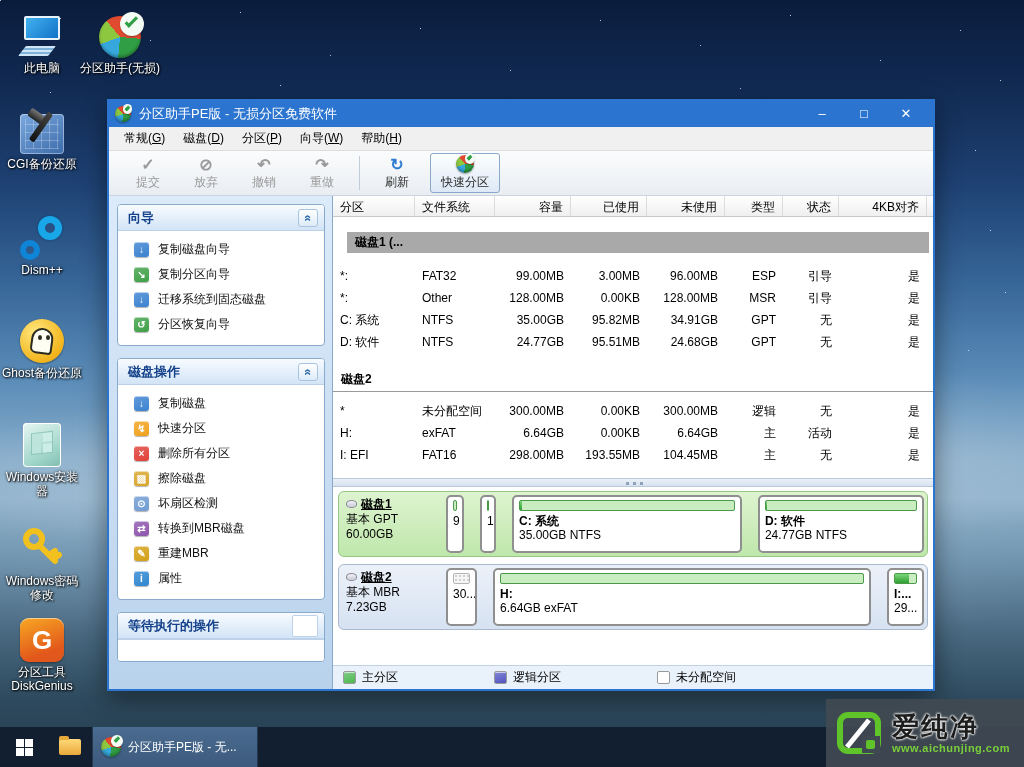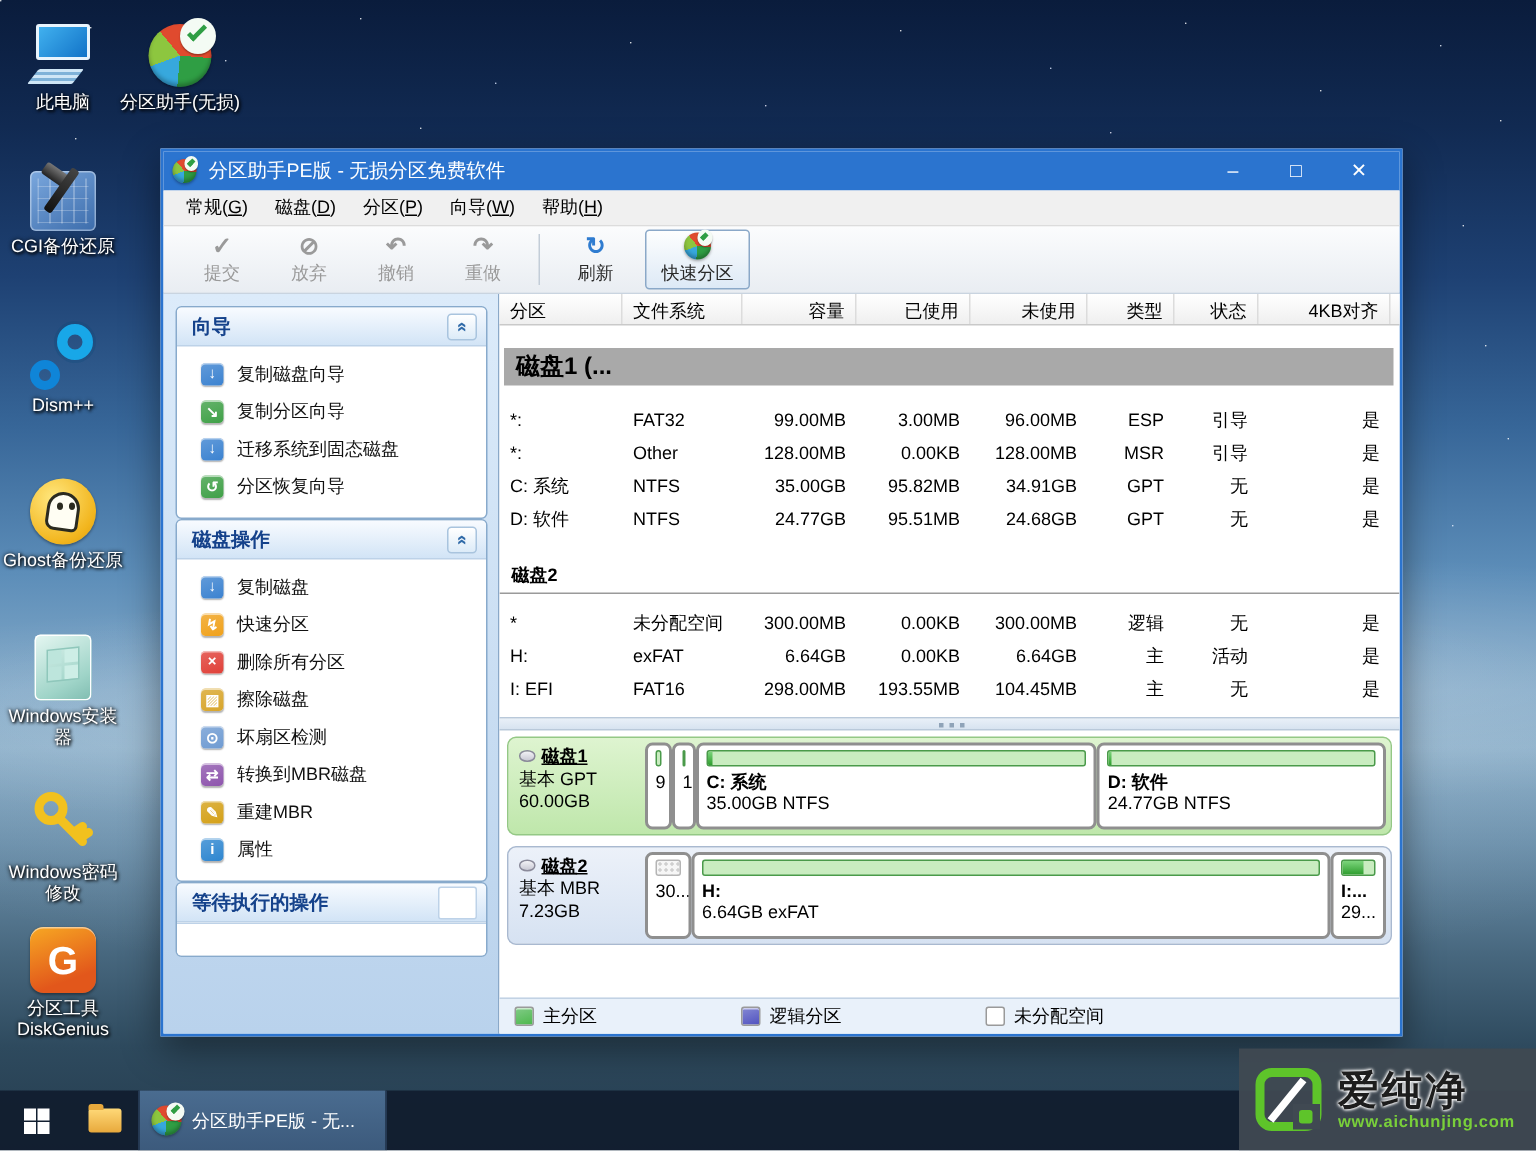--- a/index.html
+++ b/index.html
@@ -86,21 +86,21 @@
   .tbtn.disabled .tlabel{ color:#9a9a9a; }
   .tbtn .tglyph.blue{ color:#2f7cd0; }
   .tbtn.framed{ border:1px solid #8aa8c8; border-radius:3px; background:linear-gradient(#fdfefe,#dde9f6);
     width:70px; margin-left:4px; }
   .tsep{ width:1px; height:34px; background:#c3cdd8; margin:0 8px; }
   .t-pie{ width:18px; height:18px; }
   .winbody{ flex:1; display:flex; min-height:0; }
   
   .sidebar{ width:224px; flex:0 0 auto; background:linear-gradient(180deg,#dcebfa,#b9d2ec);
     border-right:1px solid #8aa8c8; padding:8px 7px 0 8px; overflow:hidden; }
-  .panel{ background:#fff; border:1px solid #88aacc; border-radius:4px; overflow:hidden; }
+  .panel{ background:#fff; border:1px solid #88aacc; border-radius:4px; margin-bottom:12px; overflow:hidden; }
   .panel-h{ height:26px; background:linear-gradient(#f8fbff,#d2e4f6); border-bottom:1px solid #bdd2e8;
     display:flex; align-items:center; padding:0 6px 0 10px; font-weight:bold; color:#15428b; font-size:13px; }
   .panel-h .sp{ flex:1 }
   .chev{ width:20px; height:18px; border:1px solid #a9c4de; border-radius:3px; background:linear-gradient(#fff,#dcebf8);
     color:#2f6aa8; display:flex; align-items:center; justify-content:center; font-size:12px; }
   .chev b{ transform:rotate(90deg); font-weight:bold; display:block; }
   .panel-b{ padding:6px 4px 8px; }
   .side-item{ display:flex; align-items:center; gap:9px; padding:4px 6px 4px 12px; color:#111; }
   .sicon{ width:15px; height:15px; border-radius:3px; flex:0 0 auto; display:flex; align-items:center; justify-content:center;
     color:#fff; font-size:10px; font-weight:bold; box-shadow:inset 0 1px 0 rgba(255,255,255,.55),0 1px 1px rgba(0,0,0,.3); }
@@ -108,38 +108,38 @@
   .pend-body{ height:22px; background:#fff; border-top:1px solid #bdd2e8; }
   
   .main{ flex:1; min-width:0; display:flex; flex-direction:column; background:#fff; }
   .thead{ height:21px; display:flex; border-bottom:1px solid #c9c9c9; background:linear-gradient(#fff,#efefef); flex:0 0 auto;}
   .th{ border-right:1px solid #dcdcdc; padding:3px 7px 0 7px; font-size:12px; color:#000; overflow:hidden; white-space:nowrap;}
   .th:nth-child(n+3){ text-align:right; }
   .th:nth-child(1){ width:82px } .th:nth-child(2){ width:80px } .th:nth-child(3){ width:76px }
   .th:nth-child(4){ width:76px } .th:nth-child(5){ width:78px } .th:nth-child(6){ width:58px }
   .th:nth-child(7){ width:56px } .th:nth-child(8){ width:88px }
   .tbody{ height:261px; flex:0 0 auto; overflow:hidden; }
-  .tgroup-sel{ margin:15px 4px 12px 3px; background:#a9a9a9; color:#000; font-weight:bold;
-    padding:2px 8px; font-size:16px; }
+  .tgroup-sel{ margin:15px 4px 12px 14px; background:#a9a9a9; color:#000; font-weight:bold;
+    padding:2px 8px; font-size:12px; }
   .tgroup-plain{ margin:16px 0 8px 0; padding:2px 8px 3px; font-weight:bold; font-size:12px;
     border-bottom:1px solid #9a9a9a; }
   .tr{ display:flex; height:22px; align-items:center; }
   .td{ padding:0 7px; font-size:12px; color:#000; white-space:nowrap; overflow:hidden; }
   .td:nth-child(n+3){ text-align:right; }
   .td:nth-child(1){ width:82px } .td:nth-child(2){ width:80px } .td:nth-child(3){ width:76px }
   .td:nth-child(4){ width:76px } .td:nth-child(5){ width:78px } .td:nth-child(6){ width:58px }
   .td:nth-child(7){ width:56px } .td:nth-child(8){ width:88px }
   .splitter{ height:9px; flex:0 0 auto; background:linear-gradient(#e9f0f8,#d7e3f0); border-top:1px solid #b9c9da;
     border-bottom:1px solid #b9c9da; position:relative; }
   .splitter i{ position:absolute; left:50%; top:3px; width:3px; height:3px; background:#8fa3b8;
     box-shadow:-7px 0 #8fa3b8, 7px 0 #8fa3b8; }
   
   .vizwrap{ flex:1; min-height:0; padding:4px 5px; overflow:hidden; }
   .disk-row{ height:66px; border-radius:6px; border:1px solid #94c885; margin-bottom:7px;
-    display:flex; align-items:stretch; padding:3px; gap:0; }
+    display:flex; align-items:stretch; padding:3px; gap:16px; }
   .disk-row.green{ background:linear-gradient(#def4d0,#bfe7ab); }
   .disk-row.blue{ background:linear-gradient(#ecf1f9,#d6e2f2); border-color:#a9b9d0; }
   .disk-label{ width:88px; flex:0 0 auto; padding:2px 2px 2px 4px; font-size:12px; color:#000; line-height:15px; }
   .disk-label .dname{ font-weight:bold; text-decoration:underline; display:inline-block; }
   .disk-ic{ display:inline-block; width:11px; height:8px; background:linear-gradient(#f2f2f6,#c9c9d4);
     border:1px solid #8a8a9a; border-radius:50% / 45%; margin-right:4px; }
   .part{ background:#fff; border:2px solid #8f8f8f; border-radius:5px; padding:2px 5px;
     overflow:hidden; white-space:nowrap; display:flex; flex-direction:column; }
   .pstrip{ height:11px; border:1px solid #4a9a4a; border-radius:2px; background:#c9ecc0;
     position:relative; margin:1px 0 3px; flex:0 0 auto; overflow:hidden; }

